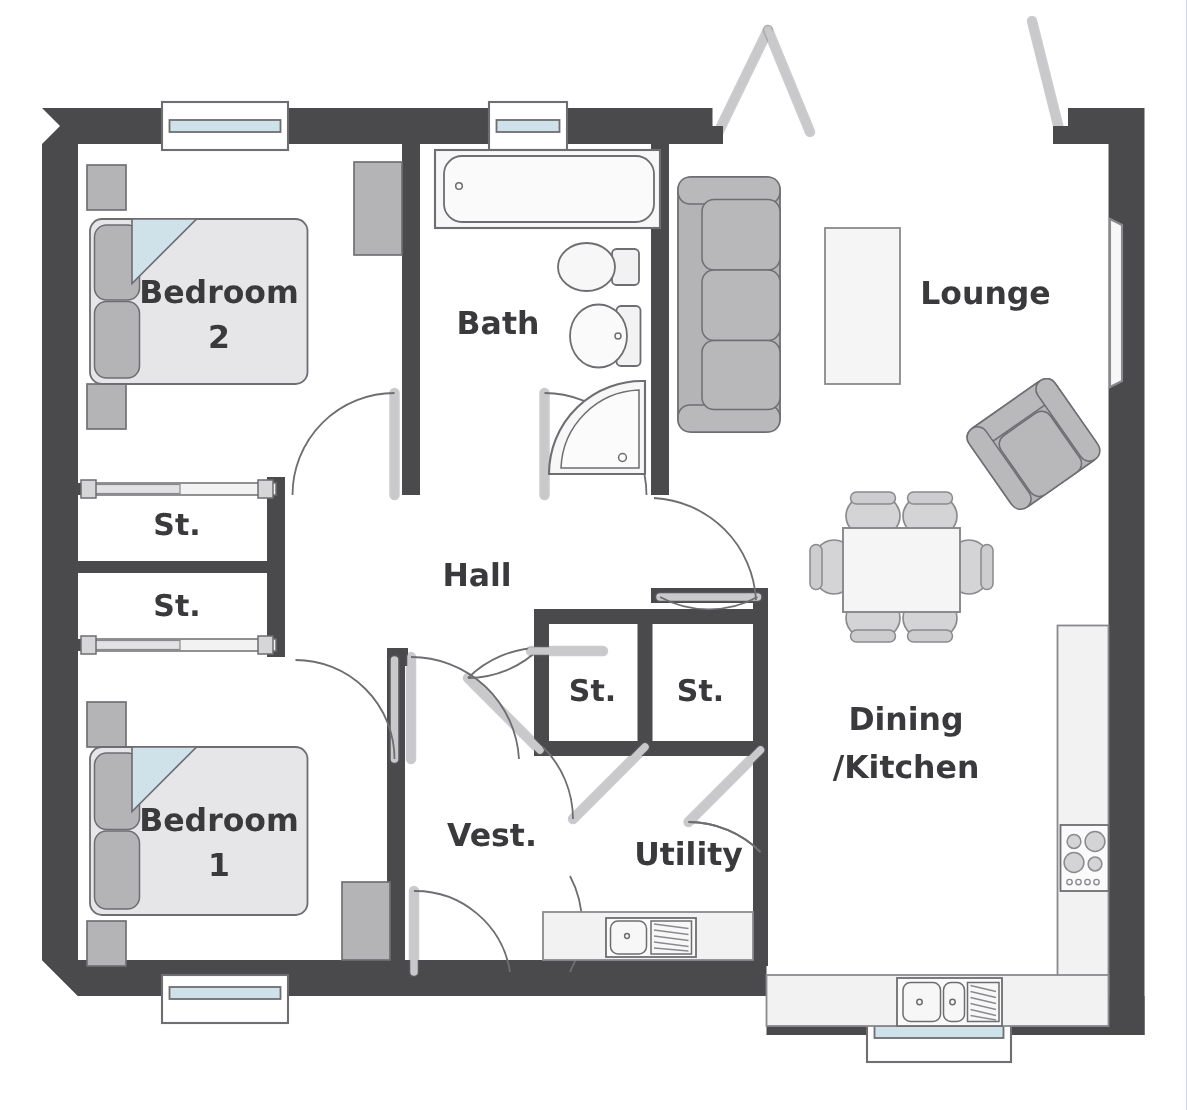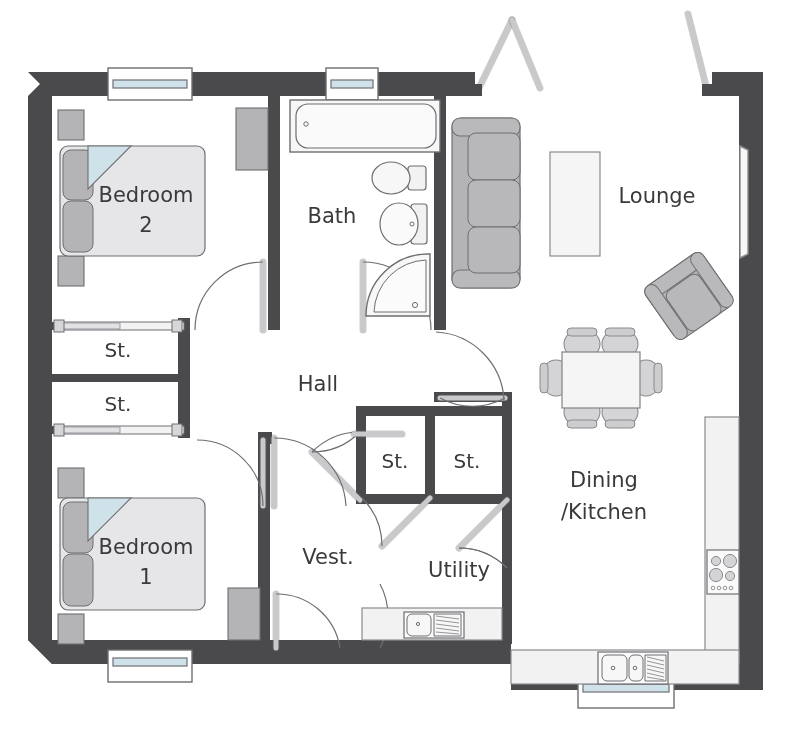--- a/index.html
+++ b/index.html
@@ -1,21 +1,21 @@
 <!DOCTYPE html>
 <html><head>
 <meta charset="utf-8">
 <title>Floor Plan</title>
 <style>
   html,body{margin:0;padding:0;background:#ffffff;}
   body{
     font-family:"DejaVu Sans","Liberation Sans",sans-serif;
     width:791px;height:740px;overflow:hidden;
   }
-  #plan-root{position:relative;width:791px;height:740px;background:#1d4ed8;}
+  #plan-root{position:relative;width:791px;height:740px;background:#1d4ed8;font-weight:bold;}
   svg#floorplan{display:block;width:791px;height:740px;}
   .room-label{
     font-family:"DejaVu Sans","Liberation Sans",sans-serif;
     font-size:21px;fill:#3a3a3c;text-anchor:middle;
     dominant-baseline:middle;
   }
   .room-label.small{font-size:20px;}
 </style>
 </head>
 <body>

